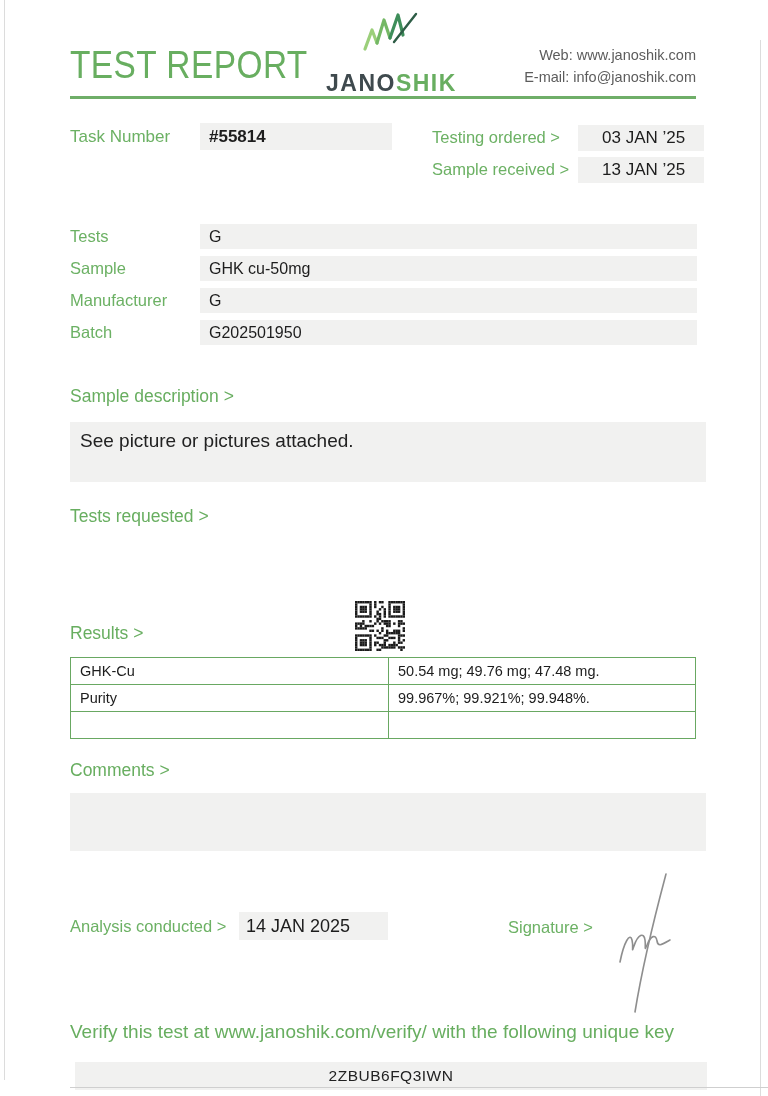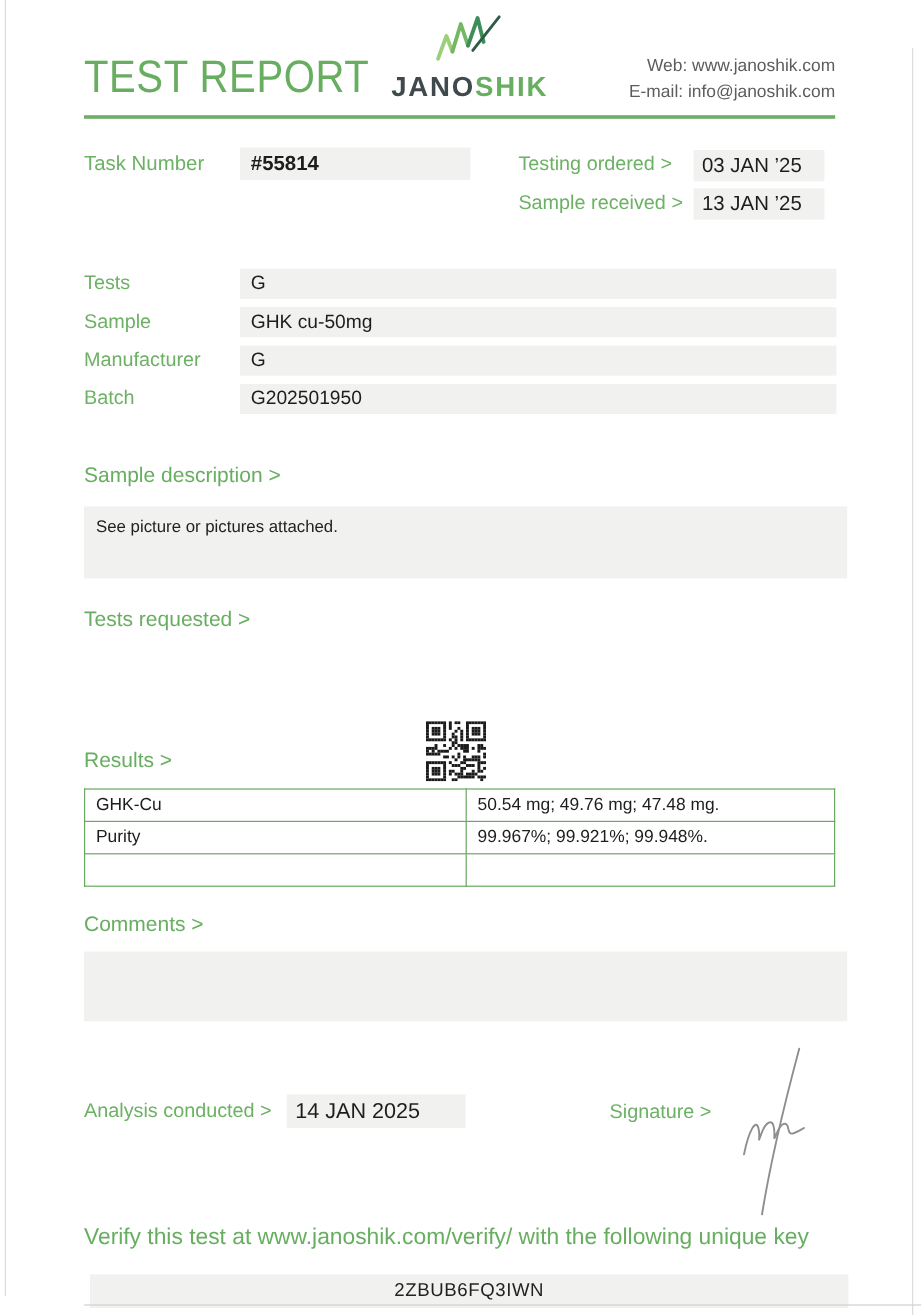--- a/index.html
+++ b/index.html
@@ -6,39 +6,39 @@
   .page{
     position:relative;width:768px;height:1096px;background:#ffffff;
     font-family:"Liberation Sans",sans-serif;overflow:hidden;color:#2a2a2a;
   }
   .abs{position:absolute;}
   .graybox{background:#f1f1f0;}
   
   .title{left:70px;top:44px;font-size:38px;letter-spacing:.5px;color:#68ae60;
          transform:scaleX(.88);transform-origin:left top;white-space:nowrap;}
   .logo{left:326px;top:12px;width:130px;text-align:center;}
-  .logo-text{font-size:23px;font-weight:bold;letter-spacing:1.5px;margin-top:2px;}
+  .logo-text{font-size:23px;font-weight:bold;letter-spacing:1.5px;margin-top:14px;}
   .logo-dark{color:#3f4a4e;}
   .logo-green{color:#68ae60;}
   .contact{right:72px;top:44px;text-align:right;font-size:14.5px;color:#5c5c5c;line-height:22px;}
   .rule{left:70px;top:96px;width:626px;height:3px;background:#6fae68;}
   
   .lbl{font-size:17px;color:#6cb164;white-space:nowrap;}
   .task-label{left:70px;top:127px;}
   .task-box{left:200px;top:123px;width:183px;height:27px;line-height:27px;
             padding-left:9px;font-size:17px;color:#1d1d1d;font-weight:bold;}
   .date-label{left:432px;width:146px;text-align:left;font-size:16.5px;}
   .date-box{left:578px;width:102px;height:26px;line-height:26px;text-align:left;
-            padding-left:7px;font-size:17px;color:#1d1d1d;white-space:nowrap;}
+            padding-left:24px;font-size:17px;color:#1d1d1d;white-space:nowrap;}
   
   .info-label{left:70px;font-size:16.5px;color:#6cb164;}
   .info-box{left:200px;width:488px;height:25px;line-height:25px;padding-left:9px;
             font-size:16px;color:#1d1d1d;}
   .heading{font-size:17.5px;color:#68ae60;white-space:nowrap;}
-  .bigbox{left:70px;width:616px;padding:8px 10px;font-size:14px;color:#222;}
+  .bigbox{left:70px;width:616px;padding:8px 10px;font-size:19px;color:#222;}
   
   .rtable{left:70px;top:657px;width:626px;border-collapse:collapse;}
   .rtable td{border:1px solid #69a862;height:26px;padding:0 0 0 9px;font-size:14.5px;color:#1d1d1d;}
   .rtable td.c1{width:308px;}
   
   .analysis-box{left:239px;top:912px;width:142px;height:28px;line-height:28px;
                 padding-left:7px;font-size:18px;color:#1d1d1d;white-space:nowrap;}
   .verify{left:70px;top:1021px;font-size:19px;color:#68ae60;white-space:nowrap;}
   .key-box{left:75px;top:1062px;width:632px;height:28px;line-height:28px;text-align:center;
            font-size:15.5px;color:#222;letter-spacing:.5px;}

